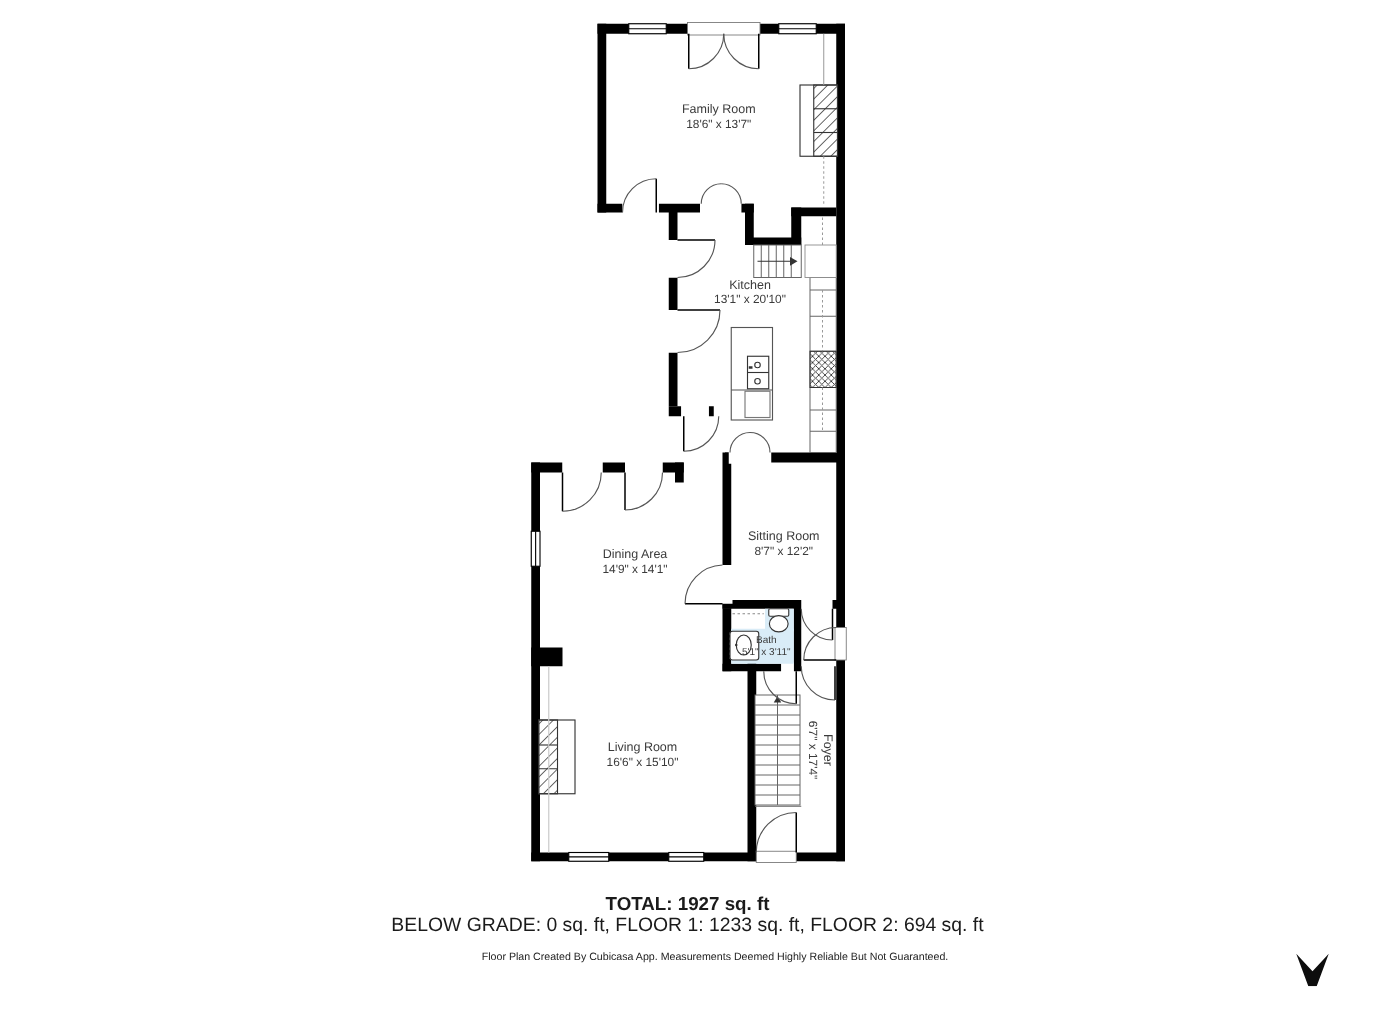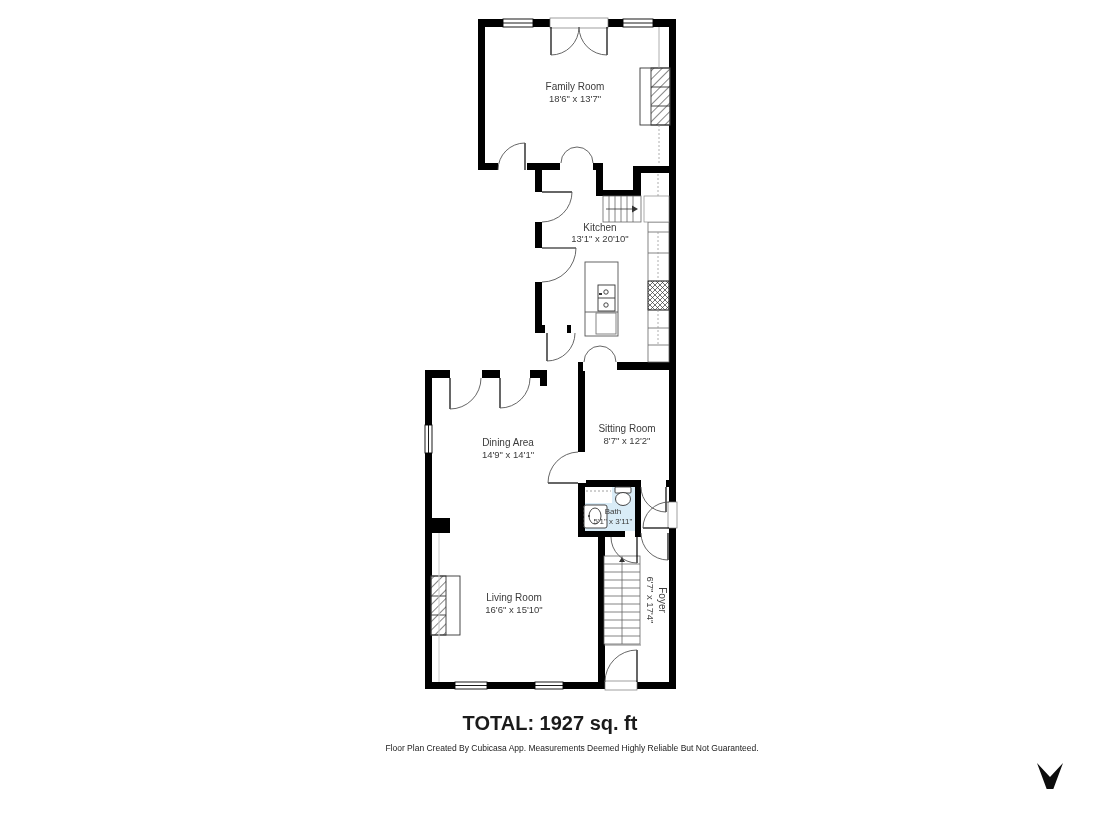--- a/index.html
+++ b/index.html
@@ -3,21 +3,21 @@
 <meta charset="utf-8">
 <style>
   html,body{margin:0;padding:0;background:#ffffff;}
   .page{position:relative;width:1100px;height:789px;background:#fff;overflow:hidden;
         font-family:"Liberation Sans", sans-serif;}
   .plan-svg{position:absolute;left:0;top:0;}
   .rl{font-size:10px;fill:#3b3b3b;}
   .rd{font-size:9.5px;fill:#3b3b3b;}
   .rs{font-size:8px;fill:#3b3b3b;}
   .summary{position:absolute;top:714px;left:0;width:1100px;text-align:center;color:#1b1b1b;}
-  .summary .total{font-size:20px;font-weight:bold;line-height:19px;}
+  .summary .total{font-size:15px;font-weight:bold;line-height:19px;}
   .summary .line{font-size:15.5px;line-height:16.8px;}
   .summary .disclaimer{font-size:8.5px;margin-top:10px;color:#222;padding-left:44px;}
 </style>
 </head>
 <body>
 
 <div class="page">
 
 <svg class="plan-svg" width="1100" height="825" viewBox="0 0 1100 825">
   <defs>
@@ -259,16 +259,17 @@
   </g>
 
   <g>
     <polygon points="1050,798 1063,763 1050,777 1037,763" fill="#0d0d0d"></polygon>
     <text x="1048" y="813" text-anchor="middle" font-size="11" fill="#111">N</text>
   </g>
 </svg>
 
 <div class="summary">
   <div class="total">TOTAL: 1927 sq. ft</div>
+  <div class="line">BELOW GRADE: 0 sq. ft, FLOOR 1: 1233 sq. ft, FLOOR 2: 694 sq. ft</div>
   <div class="disclaimer">Floor Plan Created By Cubicasa App. Measurements Deemed Highly Reliable But Not Guaranteed.</div>
 </div>
 
 </div>
 
 </body></html>

